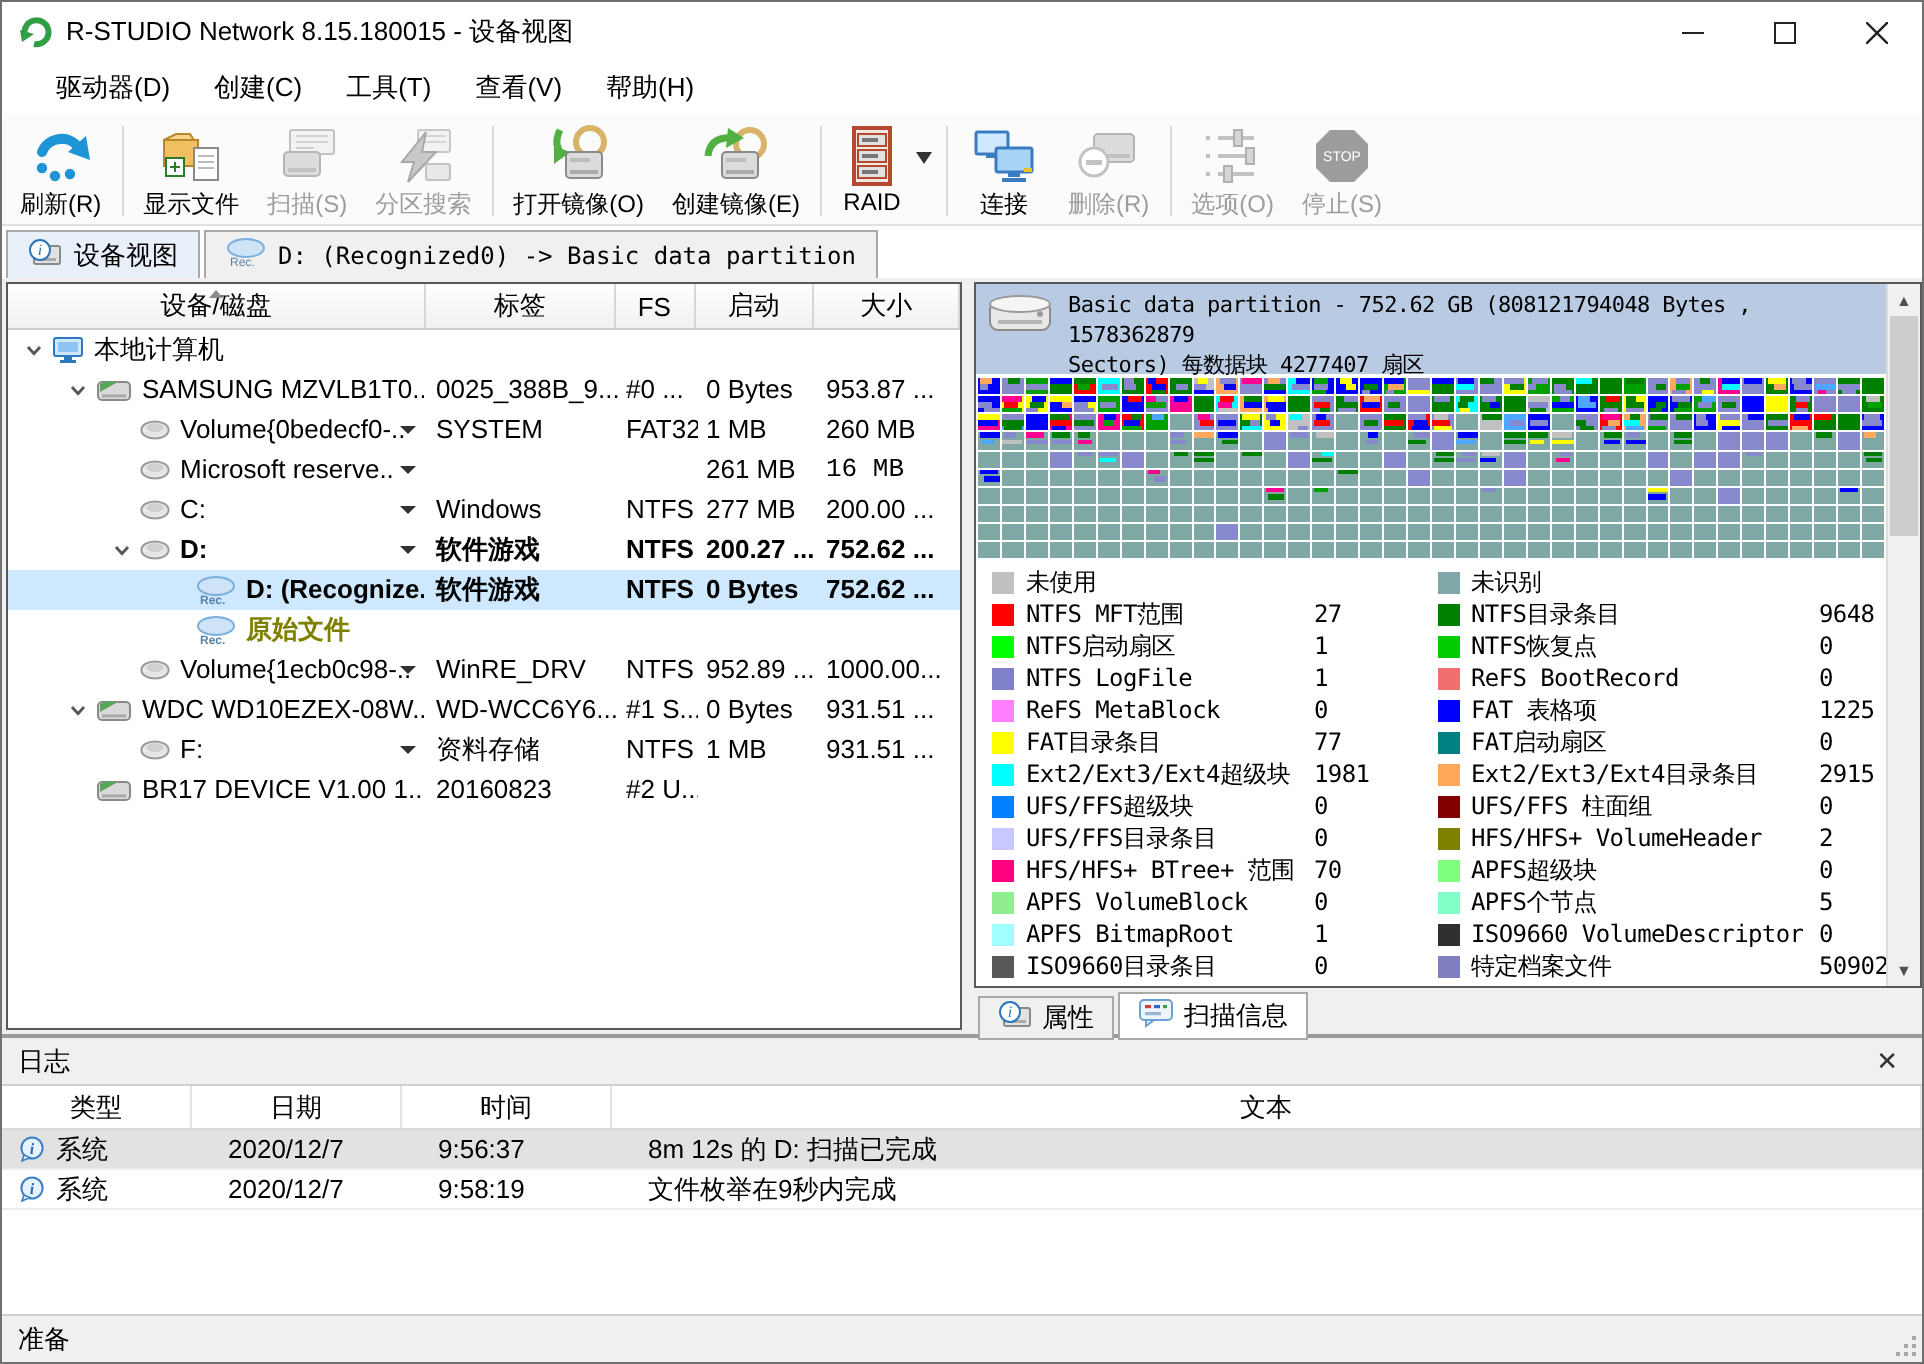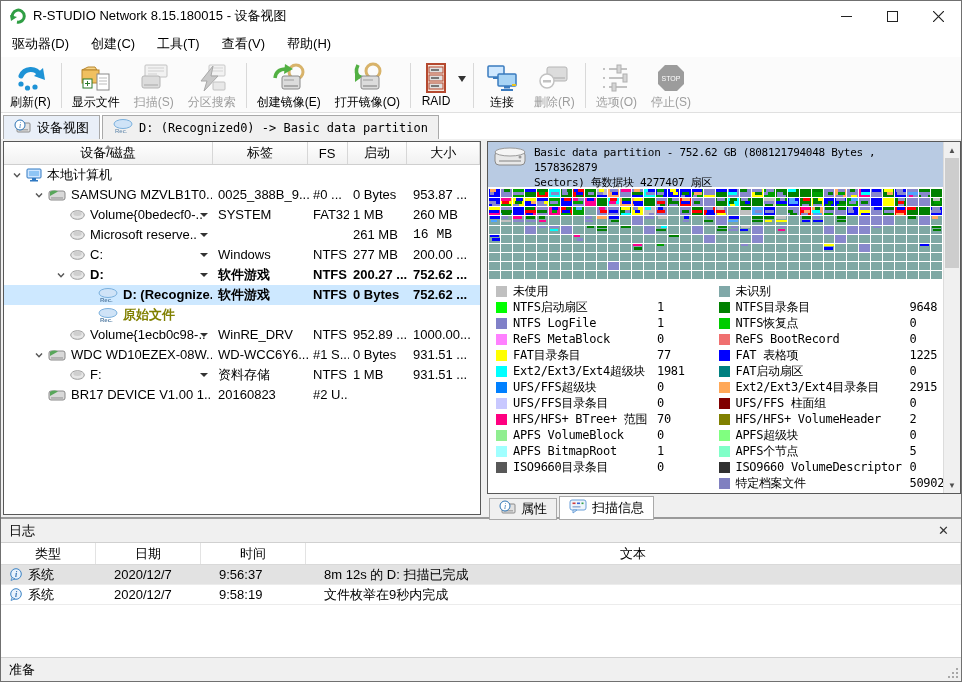--- a/index.html
+++ b/index.html
@@ -9,21 +9,21 @@
 
   
   .titlebar { height:30px; display:flex; align-items:center; background:#fff; flex:0 0 auto; }
   .app-icon { margin:0 6px 0 8px; display:inline-flex; }
   .title-text { font-size:13px; }
   .win-controls { margin-left:auto; display:flex; height:30px; }
   .win-btn { width:46px; height:30px; display:flex; align-items:center; justify-content:center; font-size:13px; color:#222; }
   .win-btn svg { display:block; }
 
   
-  .menubar { height:26px; display:flex; align-items:center; background:#fff; padding-left:0; flex:0 0 auto; }
+  .menubar { height:26px; display:flex; align-items:center; background:#fff; padding-left:16px; flex:0 0 auto; }
   .menu-item { padding:4px 11px; font-size:13px; }
 
   
   .toolbar { height:56px; background:#fbfbfb; border-bottom:1px solid #e0e0e0; display:flex; align-items:stretch; padding:2px 2px 0 2px; flex:0 0 auto; }
   .tbtn { display:flex; flex-direction:column; align-items:center; justify-content:flex-start; padding:2px 7px 0 7px; }
   .tbtn .ticon { height:33px; display:flex; align-items:center; justify-content:center; }
   .tbtn .tlabel { font-size:12px; white-space:nowrap; }
   .tbtn.disabled .tlabel { color:#9d9d9d; }
   .tsep { width:1px; background:#d9d9d9; margin:4px 3px; }
   .tarrow { display:flex; align-items:center; padding:0 4px 14px 0; }
@@ -187,42 +187,42 @@
             <polygon points="18,4 6,19 12,19 9,29 23,14 16,14" fill="#c9c9c9" stroke="#a8a8a8"></polygon>
             <rect x="18" y="20" width="12" height="8" rx="1" fill="#e8e8e8" stroke="#c2c2c2"></rect>
           </svg>
       </span>
       <span class="tlabel">分区搜索</span>
     </div>
     <div class="tsep"></div>
     <div class="tbtn">
       <span class="ticon">
         <svg width="36" height="32" viewBox="0 0 36 32">
+            <circle cx="24" cy="9" r="7" fill="none" stroke="#d8b36a" stroke-width="3"></circle>
+            <path d="M9 3 q-4 8 2 13" stroke="#52b043" stroke-width="3.5" fill="none"></path>
+            <polygon points="6,11 14,14 6,20" fill="#52b043"></polygon>
+            <rect x="12" y="14" width="18" height="13" rx="2" fill="#dcdcdc" stroke="#8a8a8a"></rect>
+            <rect x="14" y="23" width="14" height="2" fill="#aaa"></rect>
+            <rect x="14" y="17" width="10" height="2" fill="#bdbdbd"></rect>
+          </svg>
+      </span>
+      <span class="tlabel">打开镜像(O)</span>
+    </div>
+    <div class="tbtn">
+      <span class="ticon">
+        <svg width="36" height="32" viewBox="0 0 36 32">
             <circle cx="25" cy="10" r="7" fill="none" stroke="#d8b36a" stroke-width="3"></circle>
             <path d="M4 16 q1 -10 13 -9" stroke="#52b043" stroke-width="3.5" fill="none"></path>
             <polygon points="14,2 22,7 13,12" fill="#52b043"></polygon>
             <rect x="11" y="14" width="18" height="13" rx="2" fill="#dcdcdc" stroke="#8a8a8a"></rect>
             <rect x="13" y="23" width="14" height="2" fill="#aaa"></rect>
             <rect x="13" y="17" width="10" height="2" fill="#bdbdbd"></rect>
           </svg>
       </span>
       <span class="tlabel">创建镜像(E)</span>
-    </div>
-    <div class="tbtn">
-      <span class="ticon">
-        <svg width="36" height="32" viewBox="0 0 36 32">
-            <circle cx="24" cy="9" r="7" fill="none" stroke="#d8b36a" stroke-width="3"></circle>
-            <path d="M9 3 q-4 8 2 13" stroke="#52b043" stroke-width="3.5" fill="none"></path>
-            <polygon points="6,11 14,14 6,20" fill="#52b043"></polygon>
-            <rect x="12" y="14" width="18" height="13" rx="2" fill="#dcdcdc" stroke="#8a8a8a"></rect>
-            <rect x="14" y="23" width="14" height="2" fill="#aaa"></rect>
-            <rect x="14" y="17" width="10" height="2" fill="#bdbdbd"></rect>
-          </svg>
-      </span>
-      <span class="tlabel">打开镜像(O)</span>
     </div>
     <div class="tsep"></div>
     <div class="tbtn">
       <span class="ticon">
         <svg width="30" height="32" viewBox="0 0 30 32">
             <rect x="6" y="2" width="18" height="28" fill="#f5e9df" stroke="#b5492f" stroke-width="2"></rect>
             <rect x="8" y="5" width="14" height="6" fill="#e0e0e0" stroke="#b5492f"></rect>
             <rect x="8" y="13" width="14" height="6" fill="#e0e0e0" stroke="#b5492f"></rect>
             <rect x="8" y="21" width="14" height="6" fill="#e0e0e0" stroke="#b5492f"></rect>
             <rect x="10" y="7" width="8" height="2" fill="#777"></rect>
@@ -1404,20 +1404,25 @@
             <div class="bm-cell" style="background: rgb(127, 168, 164);"></div>
             <div class="bm-cell" style="background: rgb(127, 168, 164);"></div>
             <div class="bm-cell" style="background: rgb(127, 168, 164);"></div>
           </div>
         <div class="legend">
           <div class="legend-col" id="legend-left">
               <div class="legend-item">
                 <div class="legend-swatch" style="background: rgb(192, 192, 192);"></div>
                 <div class="legend-label" style="min-width: 138px;">未使用</div>
                 <div class="legend-count"></div>
+              </div>
+              <div class="legend-item">
+                <div class="legend-swatch" style="background: rgb(255, 0, 0);"></div>
+                <div class="legend-label" style="min-width: 138px;">NTFS MFT范围</div>
+                <div class="legend-count">27</div>
               </div>
               <div class="legend-item">
                 <div class="legend-swatch" style="background: rgb(0, 255, 0);"></div>
                 <div class="legend-label" style="min-width: 138px;">NTFS启动扇区</div>
                 <div class="legend-count">1</div>
               </div>
               <div class="legend-item">
                 <div class="legend-swatch" style="background: rgb(128, 128, 200);"></div>
                 <div class="legend-label" style="min-width: 138px;">NTFS LogFile</div>
                 <div class="legend-count">1</div>

